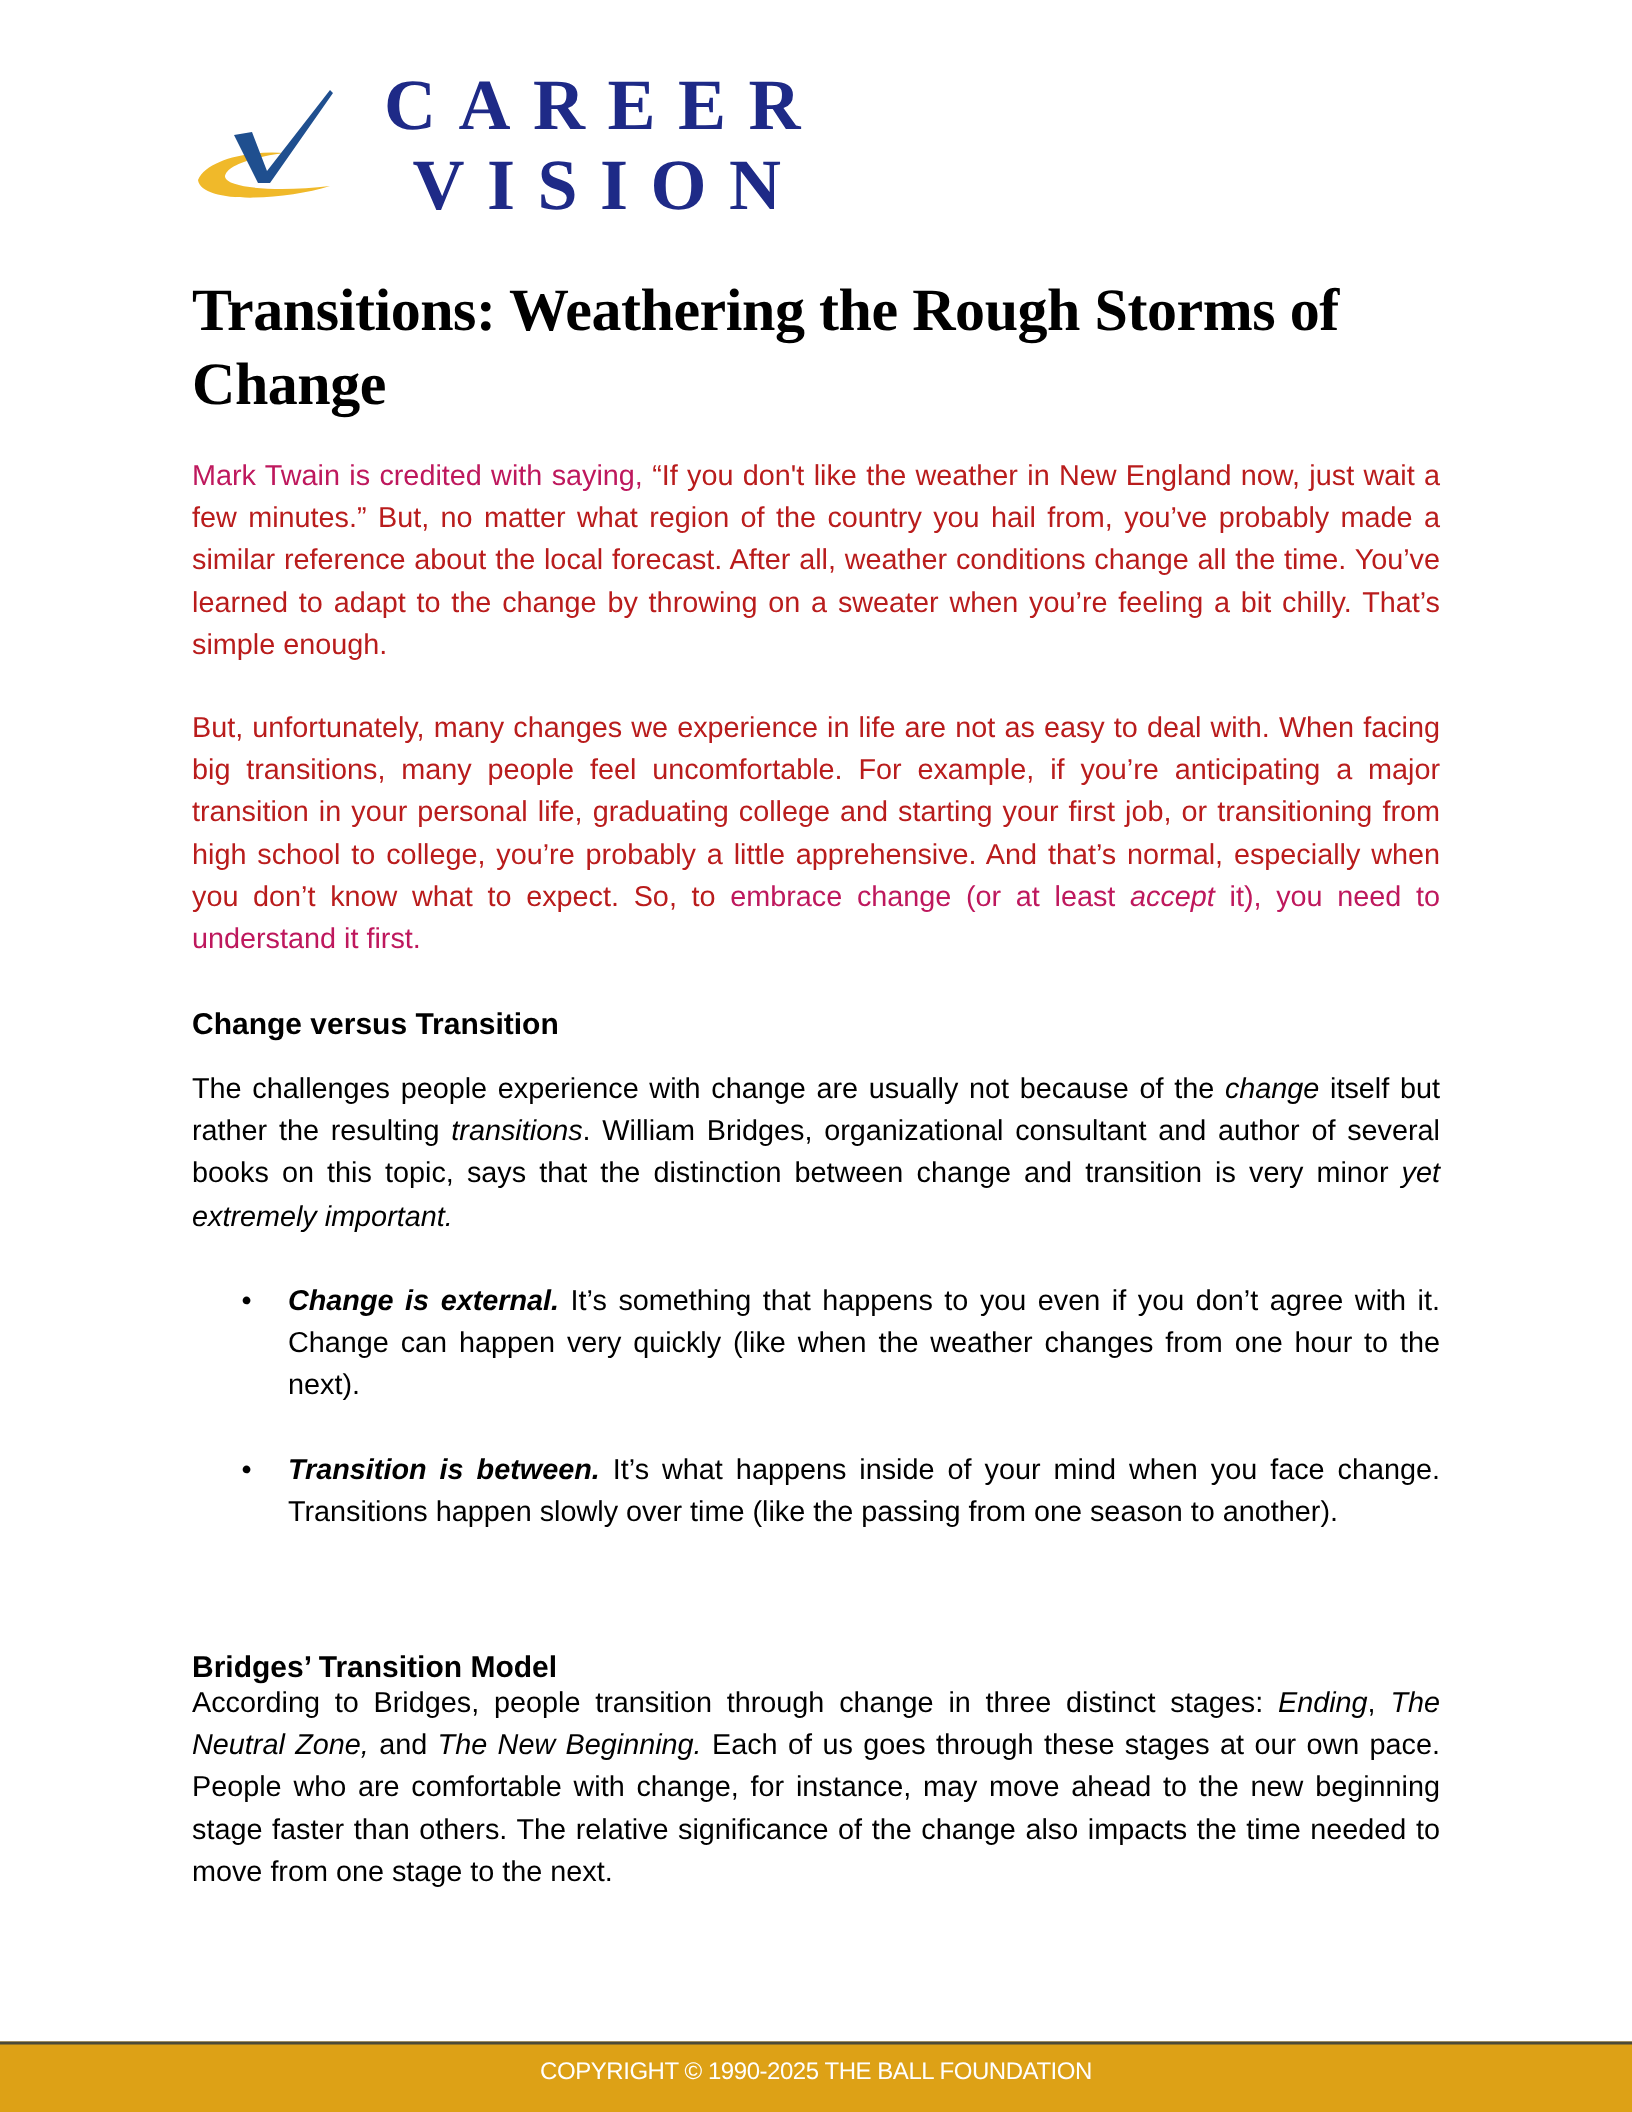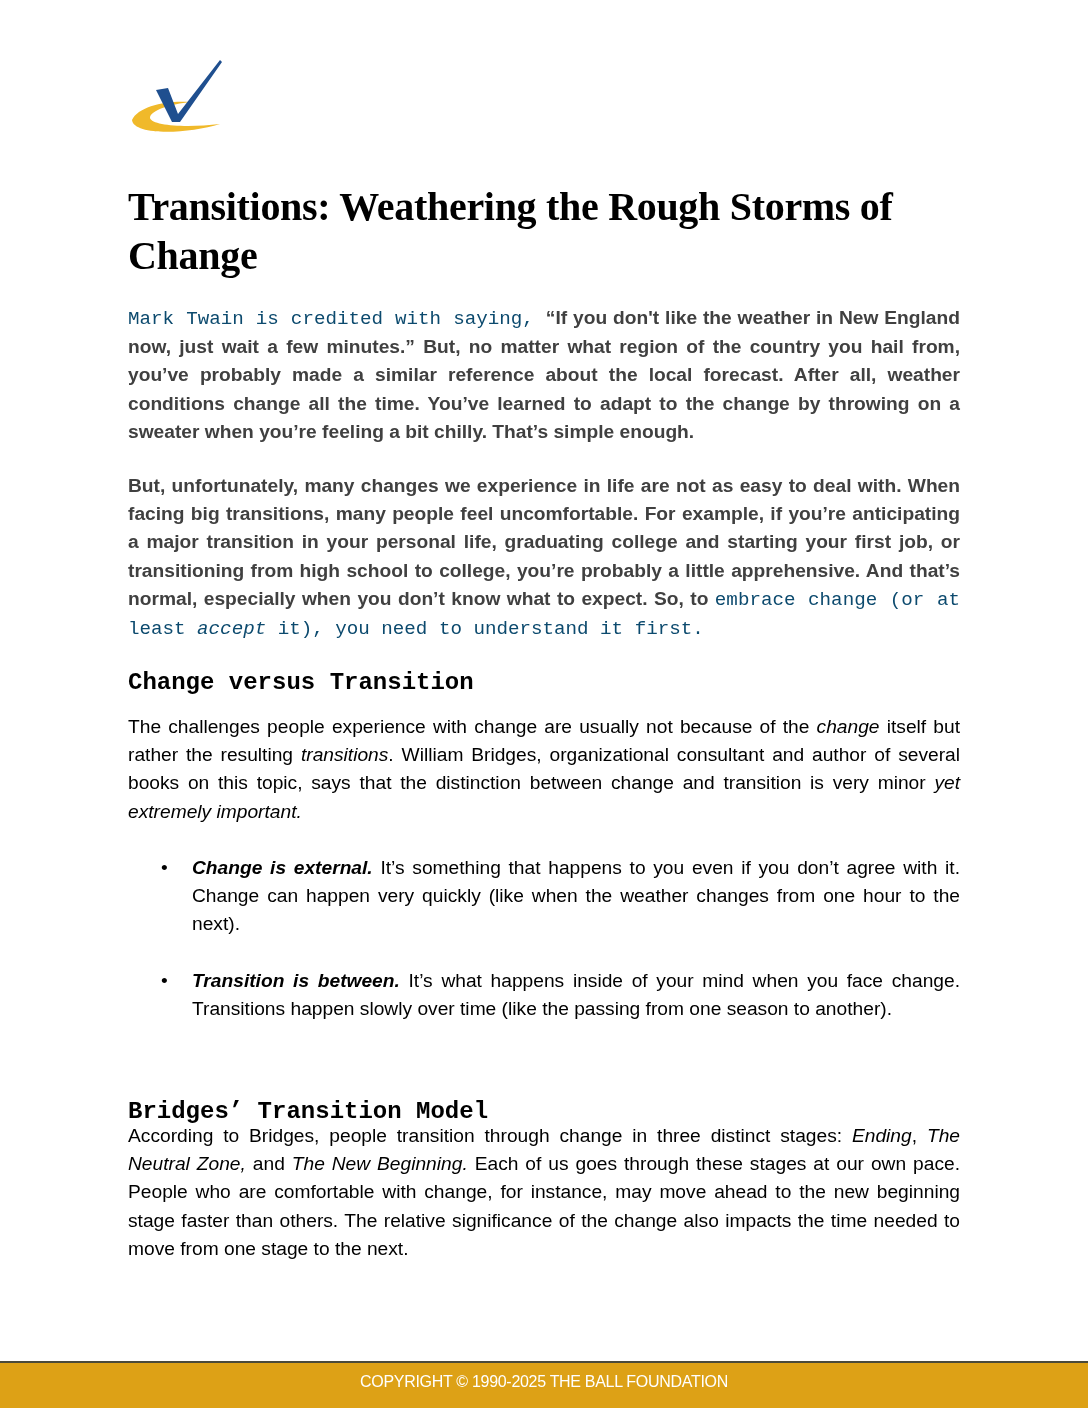--- a/index.html
+++ b/index.html
@@ -7,26 +7,26 @@
 
     .logo { position: absolute; left: 128px; top: 44px; width: 420px; height: 110px; }
     .logo-mark { position: absolute; left: 0; top: 12px; width: 100px; height: 80px; }
     .logo-text { position: absolute; left: 128px; top: 0; font-family: "Liberation Serif", serif; font-weight: bold; color: #1e2a87; font-size: 48px; line-height: 53px; }
     .logo-line1 { letter-spacing: 15px; }
     .logo-line2 { letter-spacing: 15px; padding-left: 19px; }
 
     .title { position: absolute; left: 128px; top: 182px; width: 840px; margin: 0; font-family: "Liberation Serif", serif; font-weight: bold; font-size: 40px; line-height: 49px; color: #000000; letter-spacing: -0.3px; }
 
     .body-text { position: absolute; left: 128px; width: 832px; font-family: "Liberation Sans", sans-serif; font-size: 19.2px; line-height: 28.2px; text-align: justify; color: #000; }
-    .gray { color: #404040; font-weight: bold; }
-    .black { color: #0c4a6e; font-family: Liberation Mono, monospace; }
+    .gray { color: #b91c1c; }
+    .black { color: #be185d; }
 
     .p1 { top: 304px; }
     .p2 { top: 472px; }
-    .h2 { position: absolute; left: 128px; font-family: Liberation Mono, monospace; font-weight: bold; font-size: 24px; line-height: 28px; color: #000; margin: 0; }
+    .h2 { position: absolute; left: 128px; font-family: Liberation Sans, sans-serif; font-weight: bold; font-size: 20px; line-height: 28px; color: #000; margin: 0; }
     .h2-a { top: 669px; }
     .p3 { top: 713px; }
 
     .bullets { position: absolute; left: 128px; width: 832px; top: 854px; margin: 0; padding: 0; list-style: none; font-family: "Liberation Sans", sans-serif; font-size: 19.2px; line-height: 28.2px; color: #000; }
     .bullets li { position: relative; padding-left: 64px; text-align: justify; margin-bottom: 28px; }
     .bullet-dot { position: absolute; left: 33px; top: 0; }
 
     .h2-b { top: 1078px; margin-top: 20px; }
     .p4 { top: 1122px; }
 
@@ -34,20 +34,24 @@
     .footer-text { position: absolute; left: 0; width: 100%; top: 10px; text-align: center; font-family: "Liberation Sans", sans-serif; font-size: 16px; color: #ffffff; letter-spacing: -0.3px; }
   </style>
 </head>
 <body>
 
 <div class="logo">
   <svg class="logo-mark" viewBox="0 0 100 80">
     <path d="M4 64 C 10 50, 40 44, 62 46 C 44 48, 22 54, 22 62 C 24 70, 60 72, 92 68 C 60 78, 6 80, 4 64 Z" fill="#f0b92a"></path>
     <path d="M28 34 L40 32 L50 58 L92 4 L94 6 L52 66 L44 66 Z" fill="#1f4f8f"></path>
   </svg>
+  <div class="logo-text">
+    <div class="logo-line1">CAREER</div>
+    <div class="logo-line2">VISION</div>
+  </div>
 </div>
 
 <h1 class="title">Transitions: Weathering the Rough Storms of Change</h1>
 
 <p class="body-text p1" style="margin:0"><span class="black">Mark Twain is credited with saying, </span><span class="gray">“If you don't like the weather in New England now, just wait a few minutes.” But, no matter what region of the country you hail from, you’ve probably made a similar reference about the local forecast. After all, weather conditions change all the time. You’ve learned to adapt to the change by throwing on a sweater when you’re feeling a bit chilly. That’s simple enough.</span></p>
 
 <p class="body-text p2" style="margin:0"><span class="gray">But, unfortunately, many changes we experience in life are not as easy to deal with. When facing big transitions, many people feel uncomfortable. For example, if you’re anticipating a major transition in your personal life, graduating college and starting your first job, or transitioning from high school to college, you’re probably a little apprehensive. And that’s normal, especially when you don’t know what to expect. So, to </span><span class="black">embrace change (or at least </span><em class="black">accept</em><span class="black"> it), you need to understand it first.</span></p>
 
 <h2 class="h2 h2-a">Change versus Transition</h2>
 

